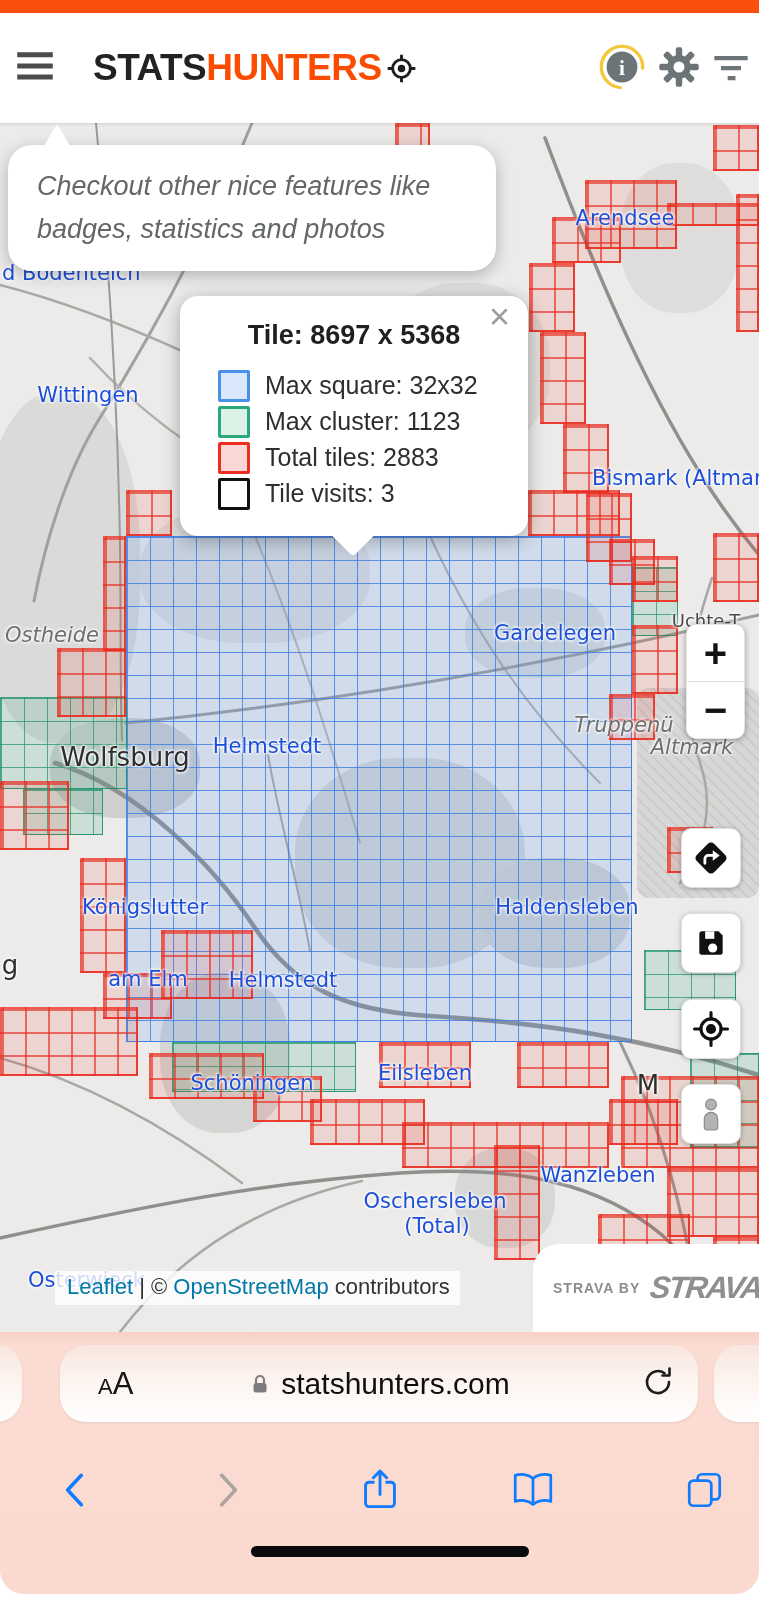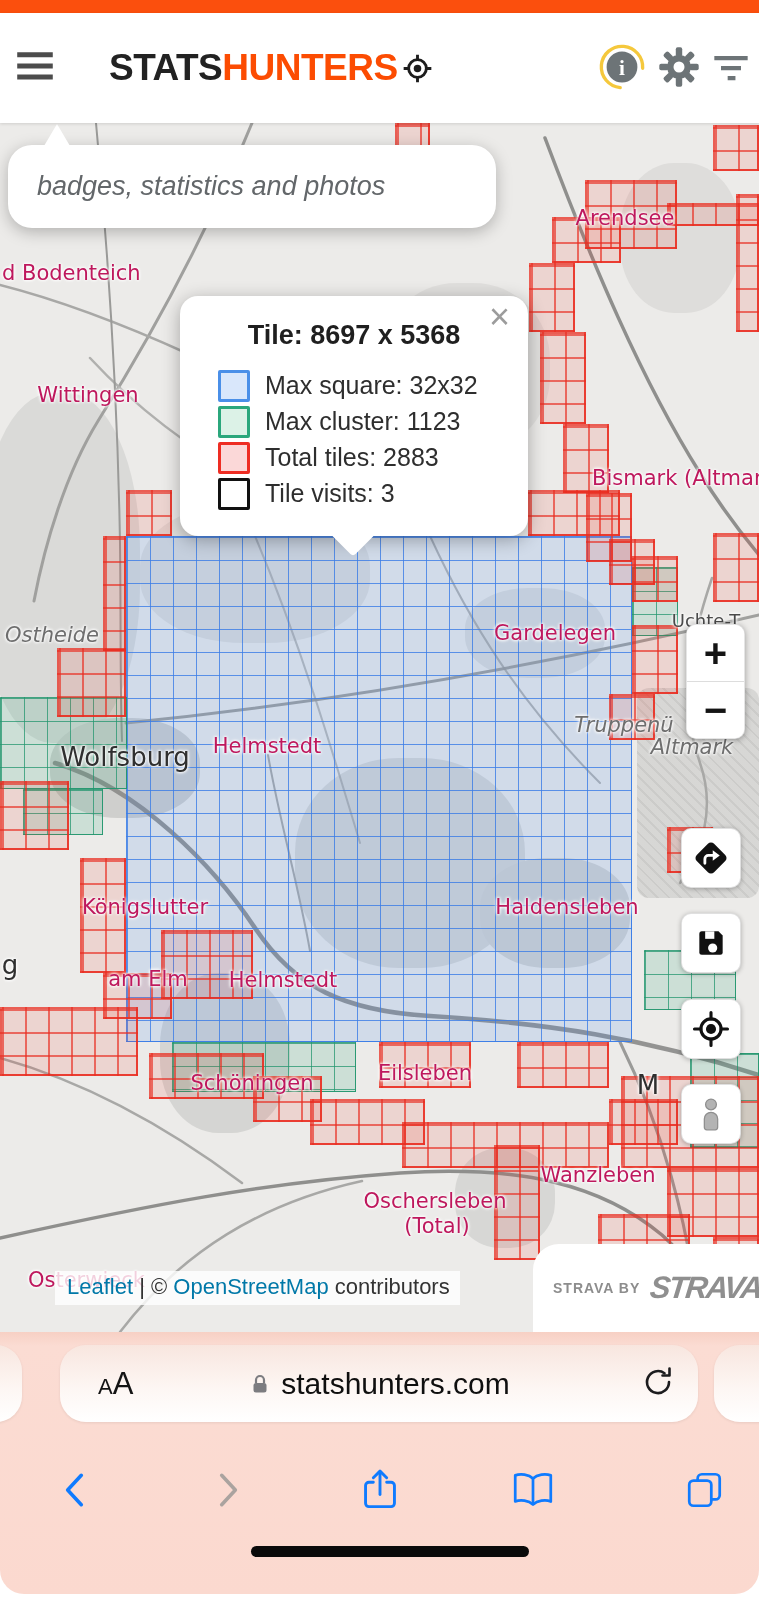--- a/index.html
+++ b/index.html
@@ -1,39 +1,39 @@
 <!DOCTYPE html>
 <html><head>
 <meta charset="utf-8">
 <style>
   html,body{margin:0;padding:0;background:#fff;}
   .screen{position:relative;width:759px;height:1600px;overflow:hidden;background:#fff;font-family:"Liberation Sans",sans-serif;}
   
   .status-bar{position:absolute;left:0;top:0;width:759px;height:13px;background:#fb4f0d;}
   .app-header{position:absolute;left:0;top:13px;width:759px;height:110px;background:#fff;display:flex;align-items:center;box-shadow:0 1px 3px rgba(0,0,0,.12);z-index:60;}
   .hamburger{background:none;border:none;padding:0;margin-left:15px;cursor:pointer;}
-  .logo{display:flex;align-items:center;margin-left:54px;font-weight:800;font-size:37px;letter-spacing:-.5px;}
+  .logo{display:flex;align-items:center;margin-left:38px;font-weight:800;font-size:37px;letter-spacing:-.5px;}
   .logo .black{color:#222;}
   .logo .orange{color:#fc4c02;}
   .logo svg{margin-left:4px;}
   .header-actions{margin-left:auto;display:flex;align-items:center;gap:10px;margin-right:8px;}
   .header-actions button{background:none;border:none;padding:0;cursor:pointer;}
   
   .map{position:absolute;left:0;top:123px;width:759px;height:1209px;background:#ecebe9;overflow:hidden;}
   .patch{position:absolute;border-radius:45%;}
   .hatch{position:absolute;background:repeating-linear-gradient(45deg,#d0d0ce 0 6px,#c1c1bf 6px 8px);border-radius:12px;opacity:.75;}
   .roads{position:absolute;left:0;top:0;z-index:2;}
   .tiles{position:absolute;box-sizing:border-box;z-index:3;}
   .tiles.blue{background-color:rgba(68,134,236,.16);border:1px solid rgba(58,124,230,.85);
     background-image:repeating-linear-gradient(to right,rgba(58,124,230,.8) 0 1px,transparent 1px 23px),repeating-linear-gradient(to bottom,rgba(58,124,230,.8) 0 1px,transparent 1px 23px);}
   .tiles.green{background-color:rgba(46,165,125,.17);border:1px solid rgba(35,150,110,.8);
     background-image:repeating-linear-gradient(to right,rgba(35,150,110,.75) 0 1px,transparent 1px 23px),repeating-linear-gradient(to bottom,rgba(35,150,110,.75) 0 1px,transparent 1px 23px);}
   .tiles.red{background-color:rgba(238,48,35,.12);border:2px solid rgba(233,44,32,.7);
     background-image:repeating-linear-gradient(to right,rgba(233,44,32,.65) 0 2px,transparent 2px 23px),repeating-linear-gradient(to bottom,rgba(233,44,32,.65) 0 2px,transparent 2px 23px);}
-  .map-label{position:absolute;z-index:5;transform:translate(-50%,-50%);white-space:nowrap;color:#be185d;
+  .map-label{position:absolute;z-index:5;transform:translate(-50%,-50%);white-space:nowrap;color:#1d4ed8;
     font-family:"DejaVu Sans",sans-serif;text-shadow:0 0 3px #fff,0 0 3px #fff,0 0 4px #fff;}
   .map-label.anchor-left{transform:translate(0,-50%);}
   .map-label.town{font-size:21px;}
   .map-label.town-sm{font-size:18px;color:#4a4a4a;}
   .map-label.city{font-size:26px;color:#2f2f2f;}
   .map-label.region{font-size:21px;font-style:italic;color:#6e6e6e;}
   
   .tooltip{position:absolute;left:8px;top:22px;width:430px;background:#fff;border-radius:24px;z-index:50;
     box-shadow:0 4px 16px rgba(0,0,0,.25);padding:20px 29px;font-size:27px;font-style:italic;color:#63676a;line-height:43px;}
   .tooltip::before{content:"";position:absolute;top:-21px;left:36px;width:0;height:0;
@@ -237,20 +237,21 @@
         <span class="map-label town" style="left: 252px; top: 960px;">Schöningen</span>
         <span class="map-label town" style="left: 425px; top: 950px;">Eilsleben</span>
         <span class="map-label town" style="left: 598px; top: 1052px;">Wanzleben</span>
         <span class="map-label town" style="left: 435px; top: 1078px;">Oschersleben</span>
         <span class="map-label town" style="left: 437px; top: 1103px;">(Total)</span>
         <span class="map-label town anchor-left" style="left: 28px; top: 1157px;">Osterwieck</span>
         <span class="map-label city" style="left: 648px; top: 962px;">M</span>
       </div>
 
     <div class="tooltip">
+      <div>Checkout other nice features like</div>
       <div>badges, statistics and photos</div>
     </div>
 
     <div class="popup">
       <button class="popup-close">×</button>
       <div class="popup-title">Tile: 8697 x 5368</div>
       <div class="legend">
         <div class="legend-row">
           <span class="swatch" style="background:#d9e7fb;border-color:#4a8fe8"></span>
           <span class="lbl">Max square: 32x32</span>

